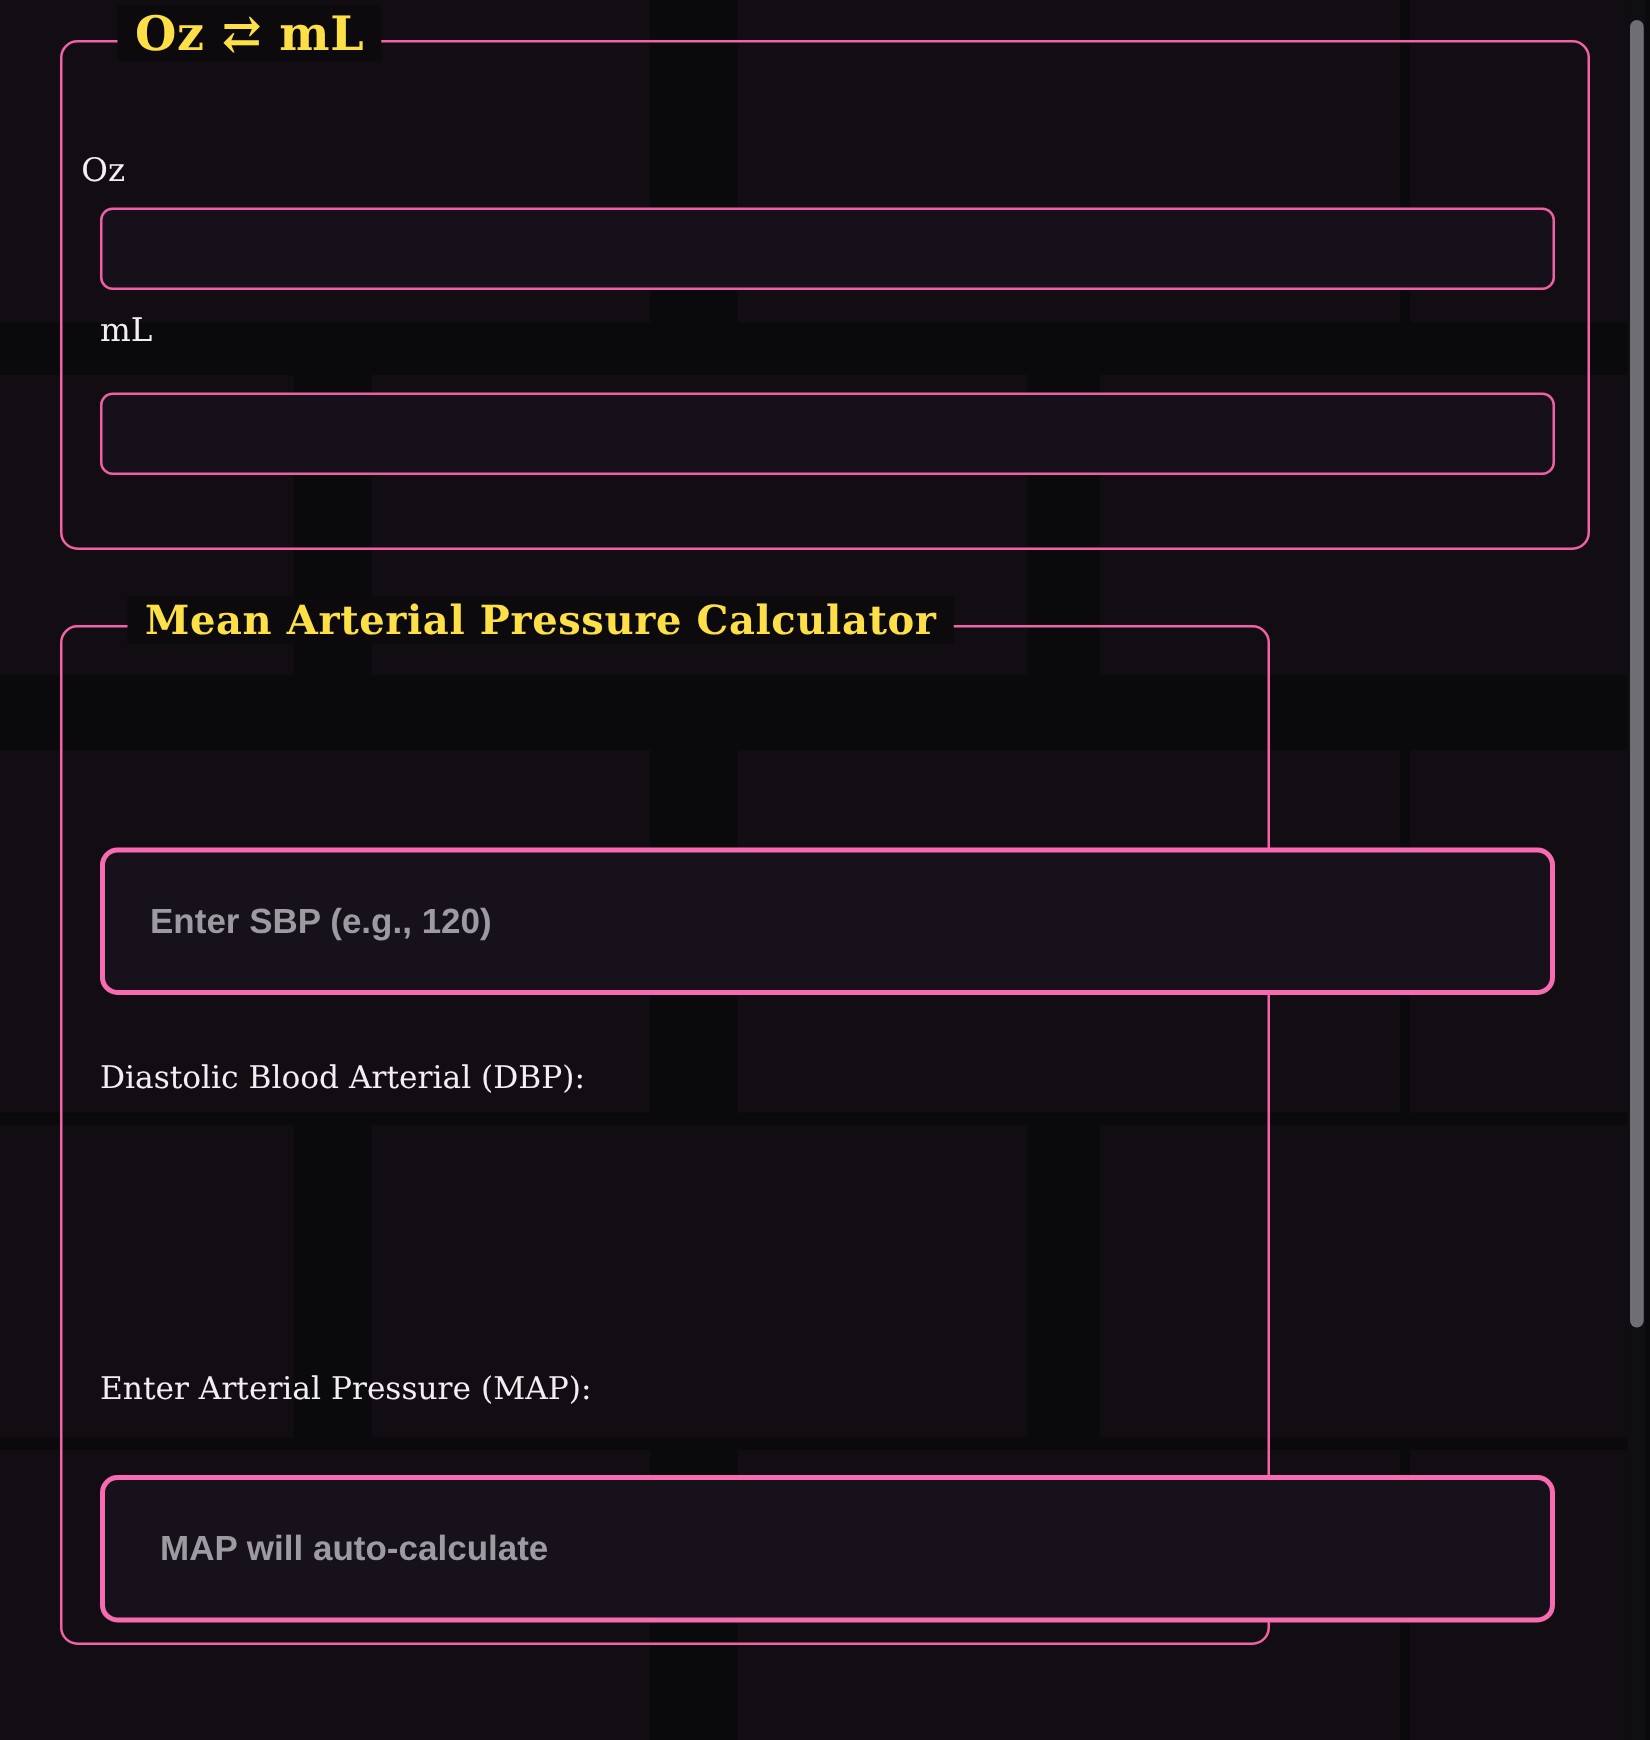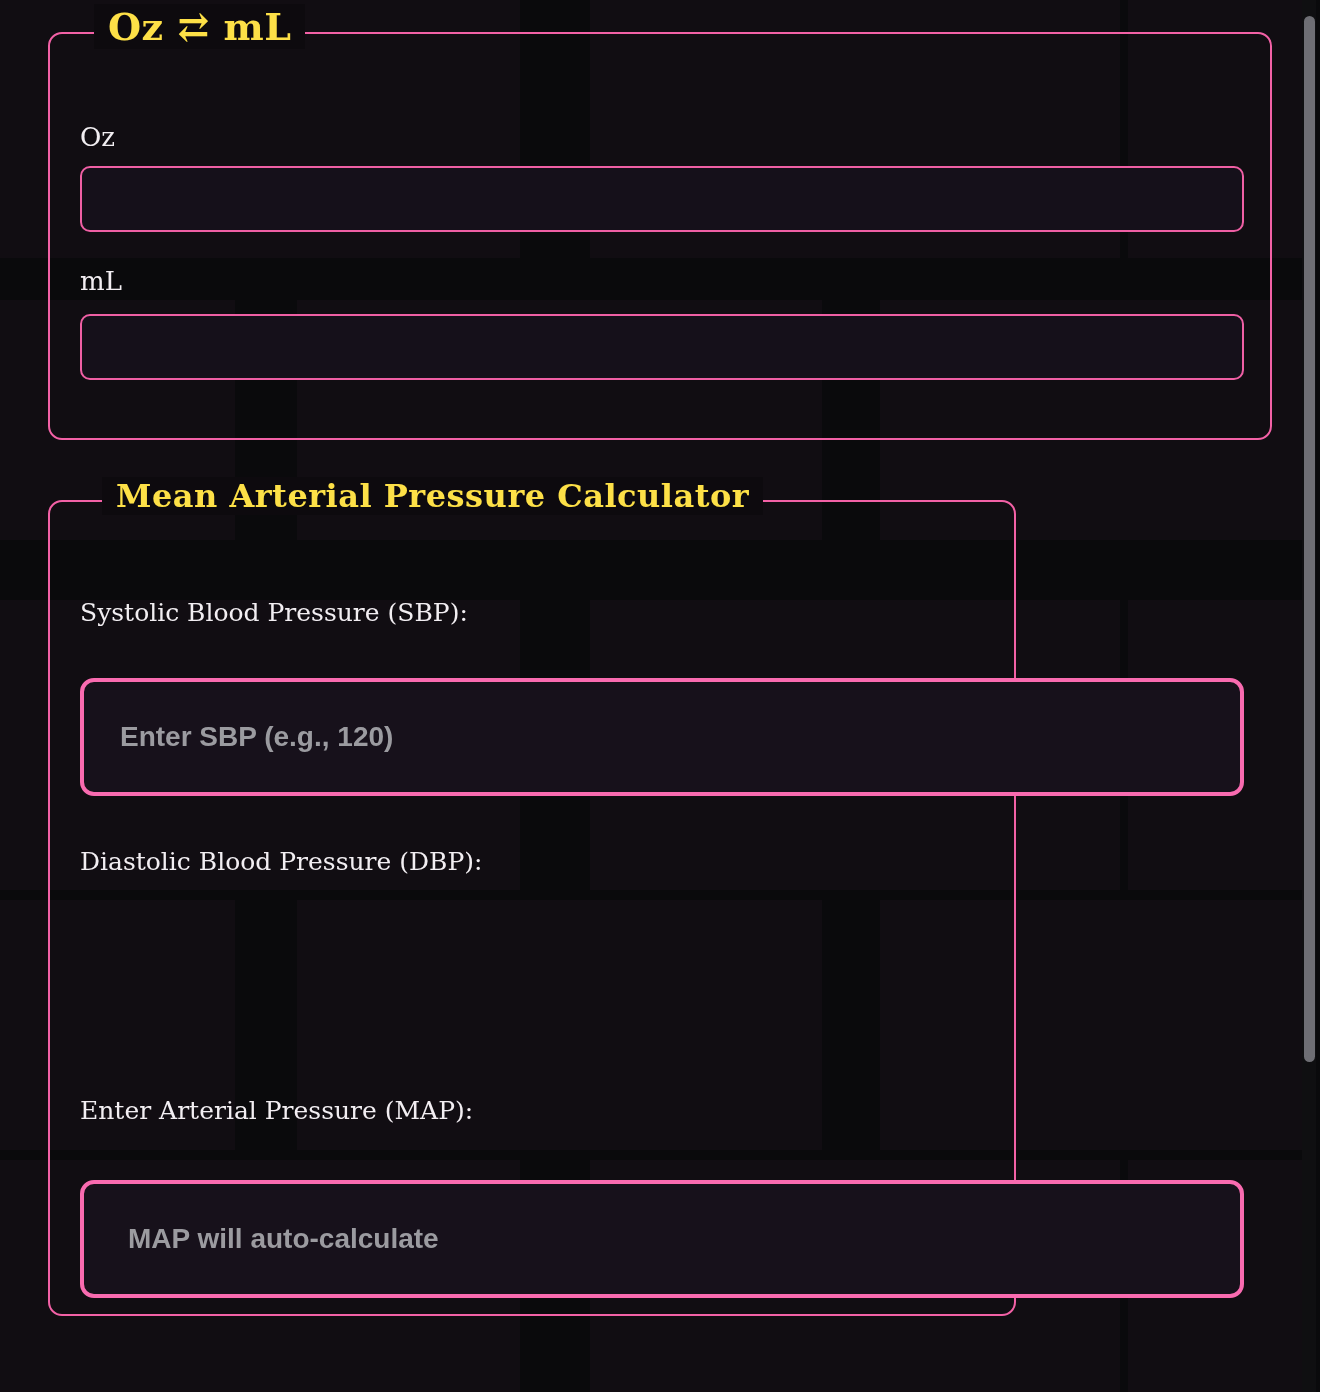--- a/index.html
+++ b/index.html
@@ -171,34 +171,33 @@
   <div class="bg-block" style="left:0;top:1160px;width:520px;height:232px;"></div>
   <div class="bg-block" style="left:590px;top:1160px;width:530px;height:232px;"></div>
   <div class="bg-block" style="left:1128px;top:1160px;width:175px;height:232px;"></div>
 </div>
 
 <div class="page">
 
   <section class="panel" id="panel-oz">
     <div class="panel-legend">Oz ⇄ mL</div>
 
-    <div class="field-label-serif" style="left:30px; top:88px;">Oz</div>
+    <div class="field-label-serif" style="left:15px; top:88px;">Oz</div>
     <input class="thin-input" style="top: 132px;" placeholder="">
 
-    <div class="field-label-serif" style="left:30px; top:232px;">mL</div>
+    <div class="field-label-serif" style="left:30px; top:216px;">mL</div>
     <input class="thin-input" style="top: 280px;" placeholder="">
   </section>
 
   <section class="panel" id="panel-map">
     <div class="panel-legend">Mean Arterial Pressure Calculator</div>
 
-    <div class="map-label" style="top:96px;">Systolic Blood Pressure (SBP):</div>
     <input class="map-input" style="top: 176px;" placeholder="Enter SBP (e.g., 120)">
 
-    <div class="map-label" style="top:345px;">Diastolic Blood Pressure (DBP):</div>
+    <div class="map-label" style="top:345px;">Diastolic Blood Arterial (DBP):</div>
 
     <div class="map-label" style="top:594px;">Enter Arterial Pressure (MAP):</div>
     <input class="map-input" style="top: 678px; padding-left: 44px;" placeholder="MAP will auto-calculate">
   </section>
 
   <div class="scrollbar-track"></div>
   <div class="scrollbar-thumb"></div>
 </div>
 
 </body></html>

